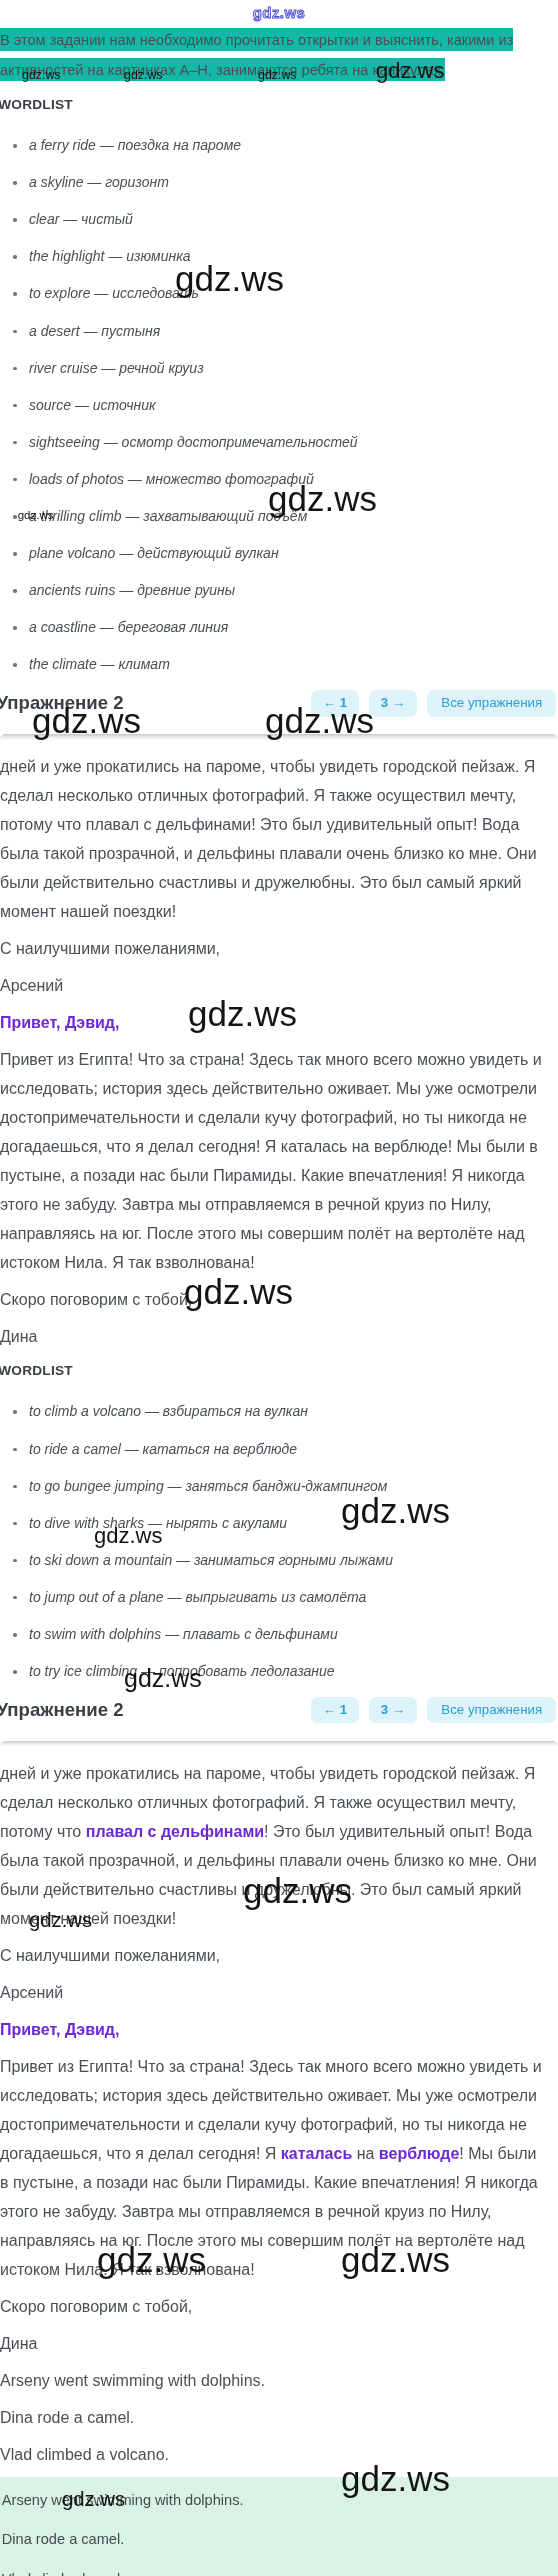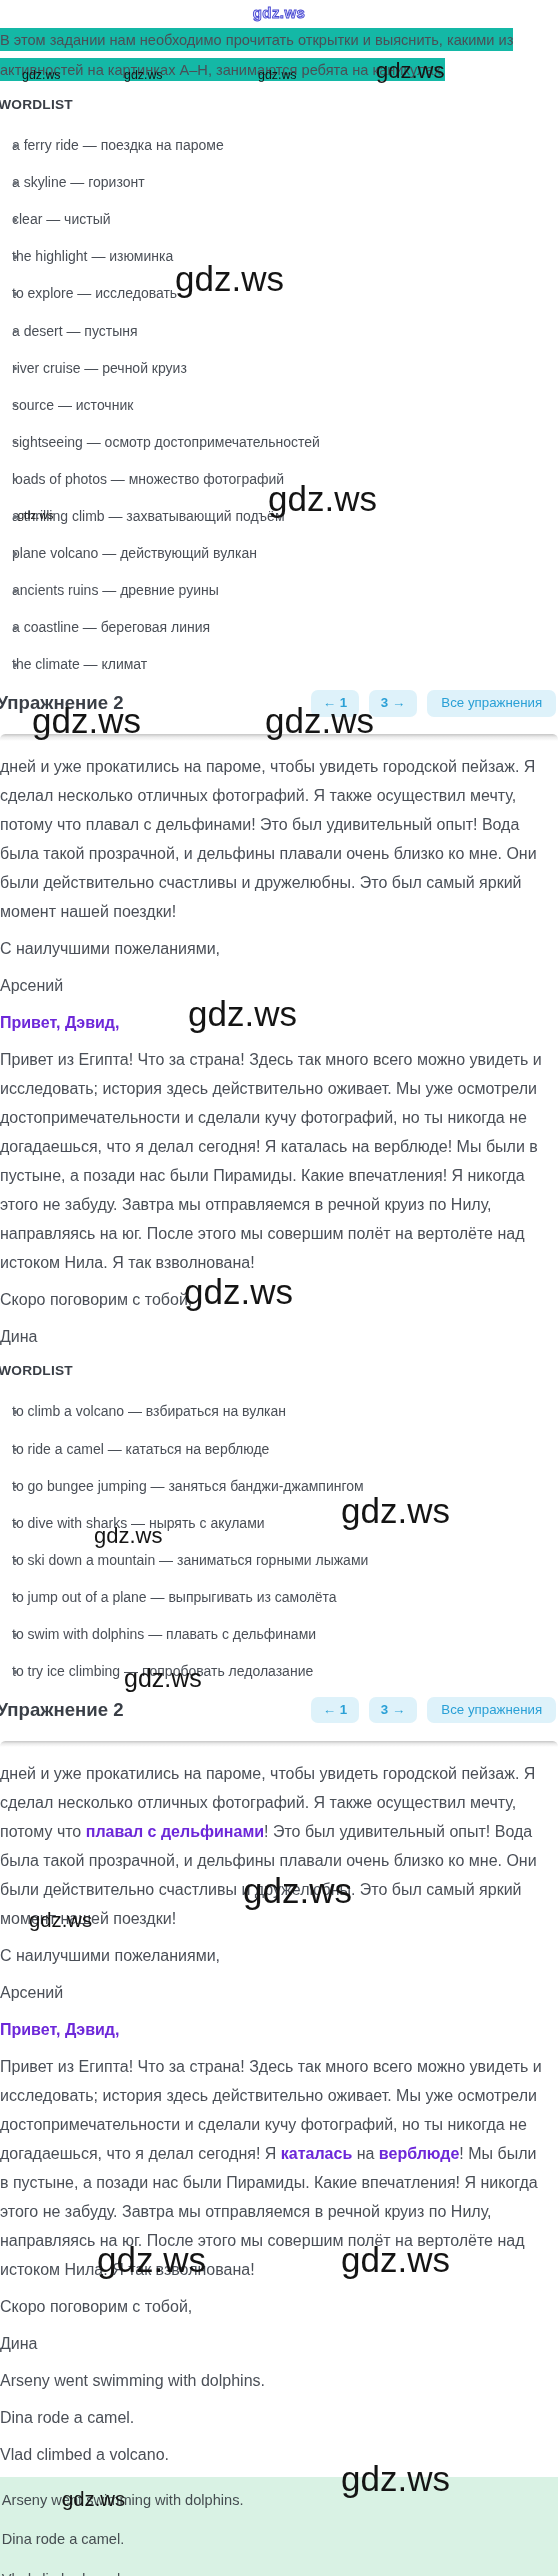--- a/index.html
+++ b/index.html
@@ -25,22 +25,23 @@
     cursor:pointer;height:17.7px;line-height:17.7px;
   }
   .intro{margin:7px 0 0 0;font-size:14.6px;line-height:30px;width:542px;}
   .intro .hl{background:#14b8a6;padding:3.5px 0;}
   .wl-title{
     margin:12.4px 0 0 -1.8px;font-size:13.7px;font-weight:700;
     color:var(--heading);letter-spacing:0.2px;
   }
   ul.wordlist{list-style:none;margin:25px 0 0 0;padding:0;}
   ul.wordlist li{
-    position:relative;padding-left:12px;font-size:14px;line-height:17.7px;
+    position:relative;padding-left:29px;font-size:14px;line-height:17.7px;
     margin-bottom:19.4px;
+    font-style:italic;
   }
   ul.wordlist li:last-child{margin-bottom:0;}
   ul.wordlist li::before{
     content:"";position:absolute;left:13.3px;top:7px;width:3.5px;height:3.5px;
     border-radius:50%;background:#70757d;
   }
   .ex-header{
     display:flex;align-items:center;margin-top:16px;padding-right:1.8px;
   }
   .ex-header h2{

